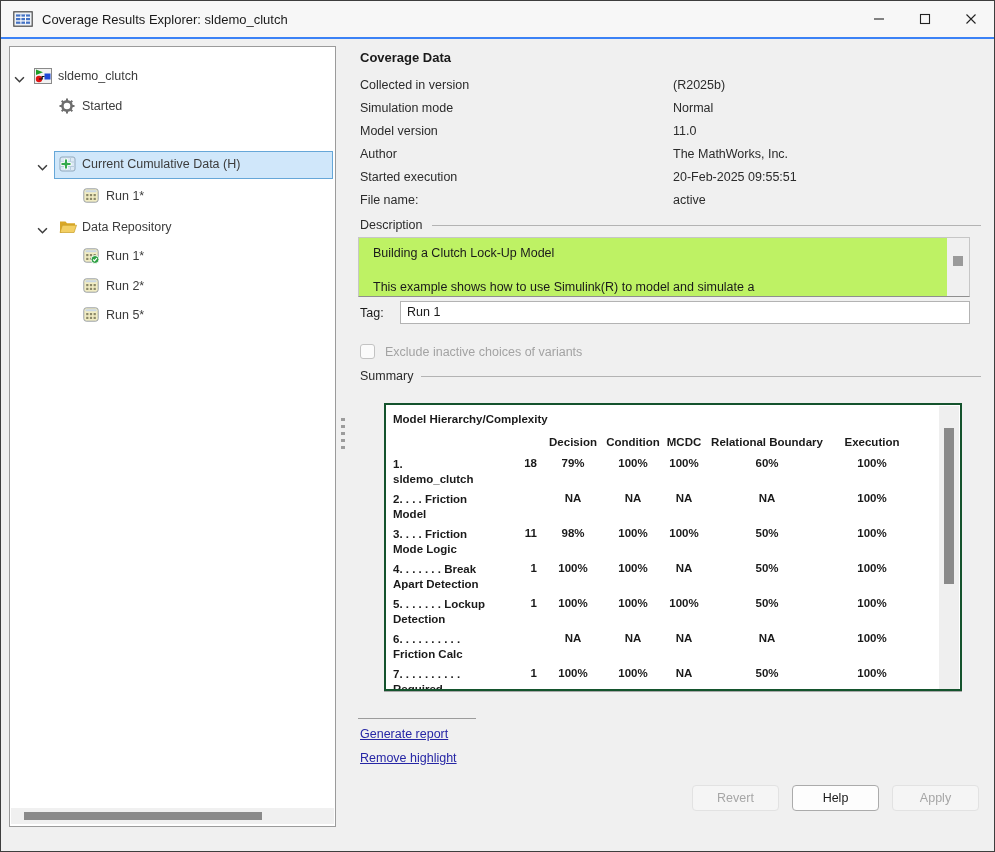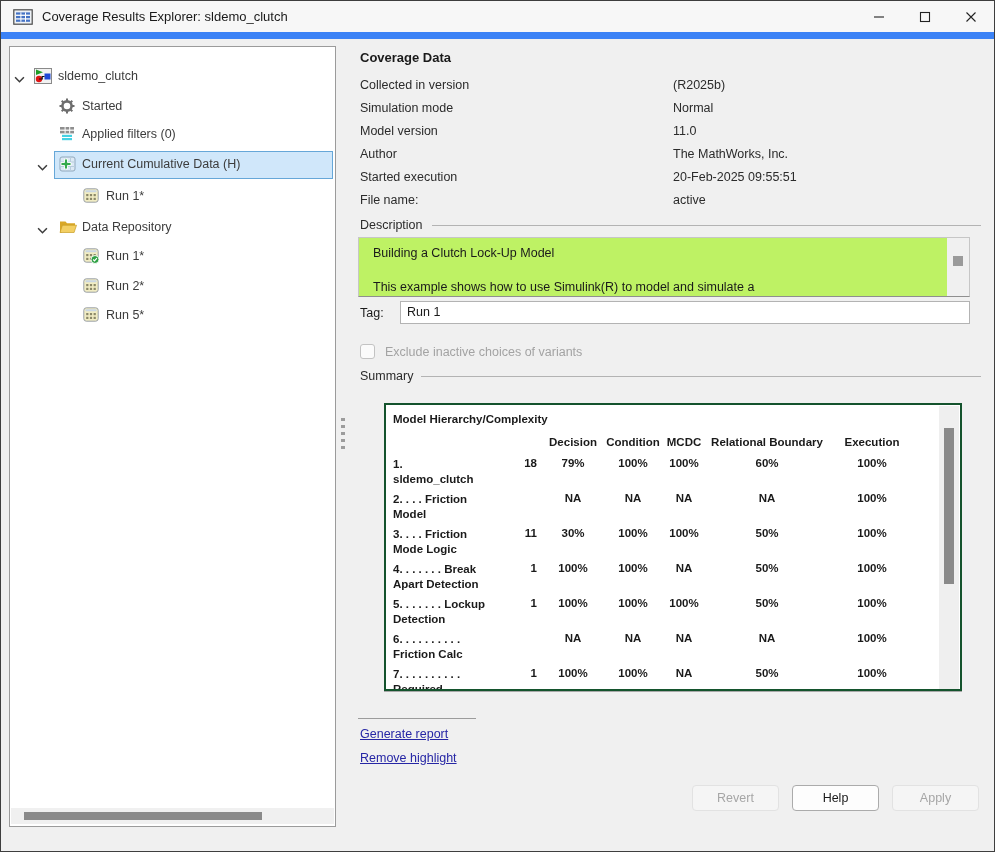--- a/index.html
+++ b/index.html
@@ -12,21 +12,21 @@
     overflow:hidden;
   }
   #window {
     position:absolute; inset:0;
     border:1px solid #3e3e3e;
     background:#f0f0f0;
   }
   
   #titlebar {
     position:absolute; left:0; top:0; width:993px; height:38px;
-    background:#f7f7f7; border-bottom:7px solid #3b82f6;
+    background:#f7f7f7; border-bottom:2px solid #3b82f6;
     display:flex; align-items:center;
   }
   #titlebar .app-icon { margin-left:12px; width:20px; height:16px; }
   #titlebar .title { margin-left:9px; font-size:13px; color:#1a1a1a; }
   .win-controls { margin-left:auto; display:flex; height:100%; }
   .win-btn { width:46px; height:100%; display:flex; align-items:center; justify-content:center; }
   
   #tree-panel {
     position:absolute; left:8px; top:45px; width:327px; height:781px;
     background:#ffffff; border:1px solid #9b9b9b;
@@ -178,33 +178,20 @@
             <rect x="7" y="12.1" width="2" height="3.4" transform="rotate(45 8 8)"></rect>
             <rect x="0.5" y="7" width="3.4" height="2" transform="rotate(45 8 8)"></rect>
             <rect x="12.1" y="7" width="3.4" height="2" transform="rotate(45 8 8)"></rect>
           </g>
           <circle cx="8" cy="8" r="4.6" fill="none" stroke="#6e6e6e" stroke-width="2.6"></circle>
         </svg>
       </span>
       <span class="tlabel" style="left:72px">Started</span>
     </div>
 
-    <div class="tree-row" style="top:74px">
-      <span class="ticon" style="left:49px">
-        <svg width="18" height="15" viewBox="0 0 18 15">
-          <rect x="1" y="1" width="14" height="2.6" fill="#8f8f8f"></rect>
-          <rect x="1" y="4.8" width="14" height="2.6" fill="#8f8f8f"></rect>
-          <rect x="5.6" y="1" width="1" height="6.4" fill="#fff"></rect>
-          <rect x="10.2" y="1" width="1" height="6.4" fill="#fff"></rect>
-          <rect x="3" y="8.8" width="10" height="2.2" fill="#45d1e3"></rect>
-          <rect x="3" y="12" width="10" height="2.2" fill="#45d1e3"></rect>
-        </svg>
-      </span>
-      <span class="tlabel" style="left:72px">Applied filters (0)</span>
-    </div>
 
     <div class="tree-row" style="top:104px">
       <span class="chev" style="left:27px">
         <svg width="11" height="7" viewBox="0 0 10 6">
             <path d="M1 1 L5 5 L9 1" stroke="#3c3c3c" stroke-width="1.4" fill="none"></path>
           </svg>
       </span>
       <span class="ticon" style="left:49px">
         <svg width="17" height="16" viewBox="0 0 17 16">
           <rect x="1" y="1" width="15" height="14" rx="2" fill="#dce9f5" stroke="#90a8bc"></rect>
@@ -391,21 +378,21 @@
         <div class="c-cplx"></div>
         <div class="c-dec">NA</div>
         <div class="c-cond">NA</div>
         <div class="c-mcdc">NA</div>
         <div class="c-rel">NA</div>
         <div class="c-exec">100%</div>
       </div>
       <div class="trow">
         <div class="c-name"><span>3. . . . Friction</span><br><span>Mode Logic</span></div>
         <div class="c-cplx">11</div>
-        <div class="c-dec">30%</div>
+        <div class="c-dec">98%</div>
         <div class="c-cond">100%</div>
         <div class="c-mcdc">100%</div>
         <div class="c-rel">50%</div>
         <div class="c-exec">100%</div>
       </div>
       <div class="trow">
         <div class="c-name"><span>4. . . . . . . Break</span><br><span>Apart Detection</span></div>
         <div class="c-cplx">1</div>
         <div class="c-dec">100%</div>
         <div class="c-cond">100%</div>

